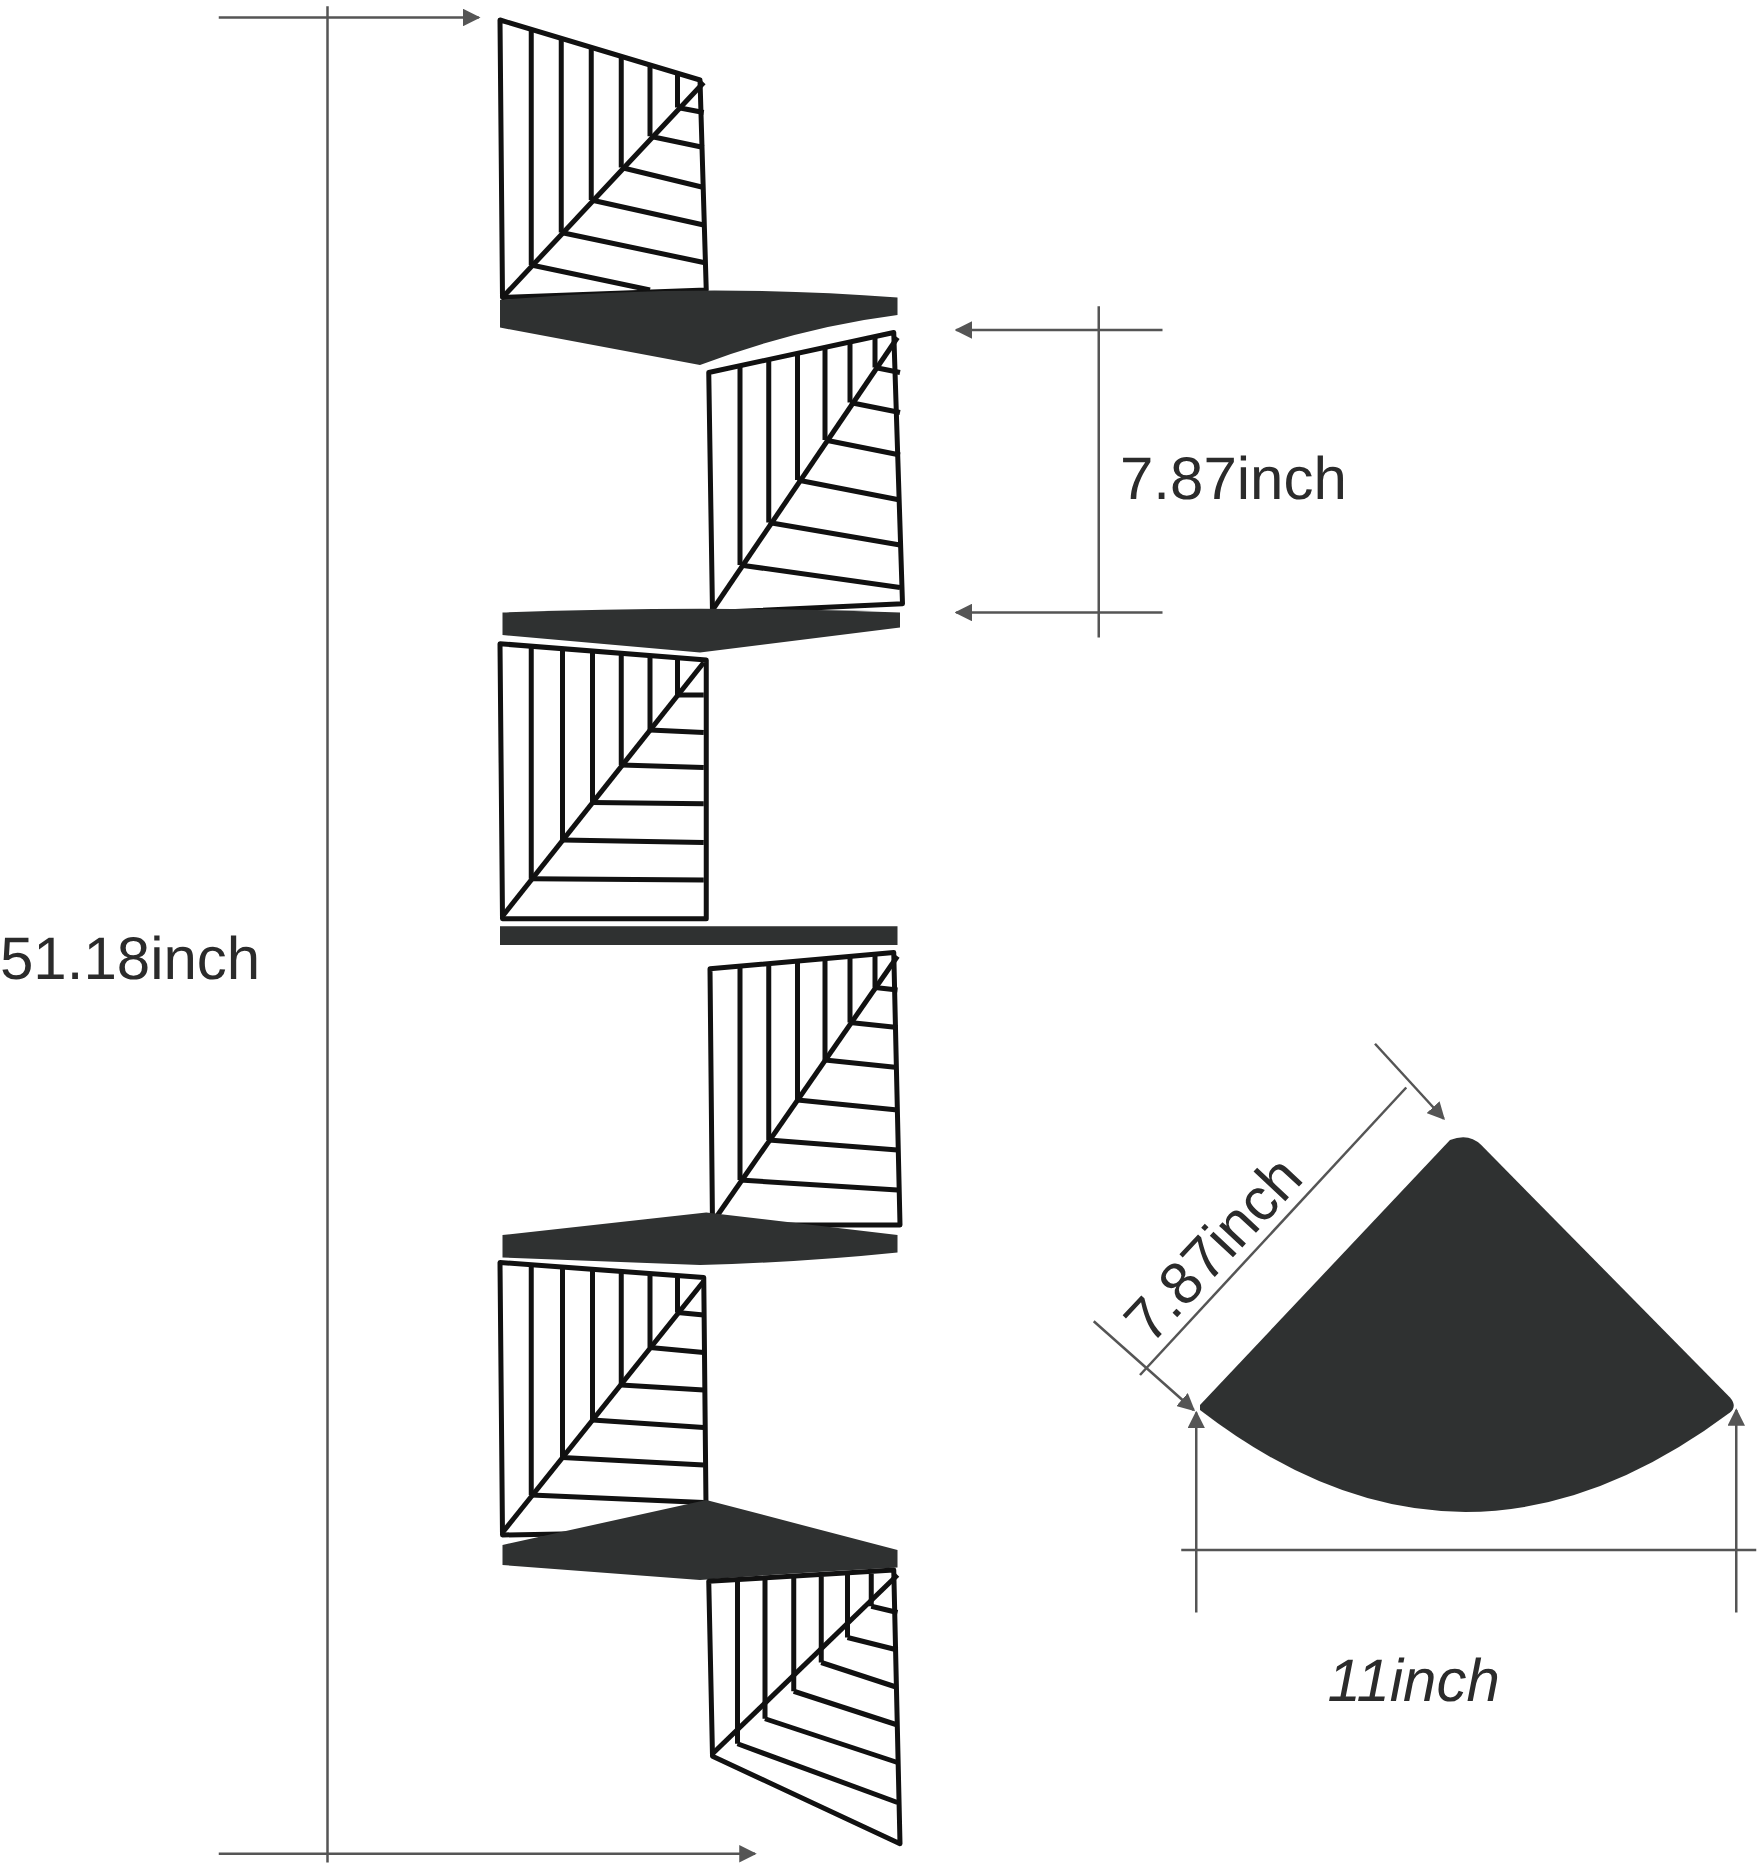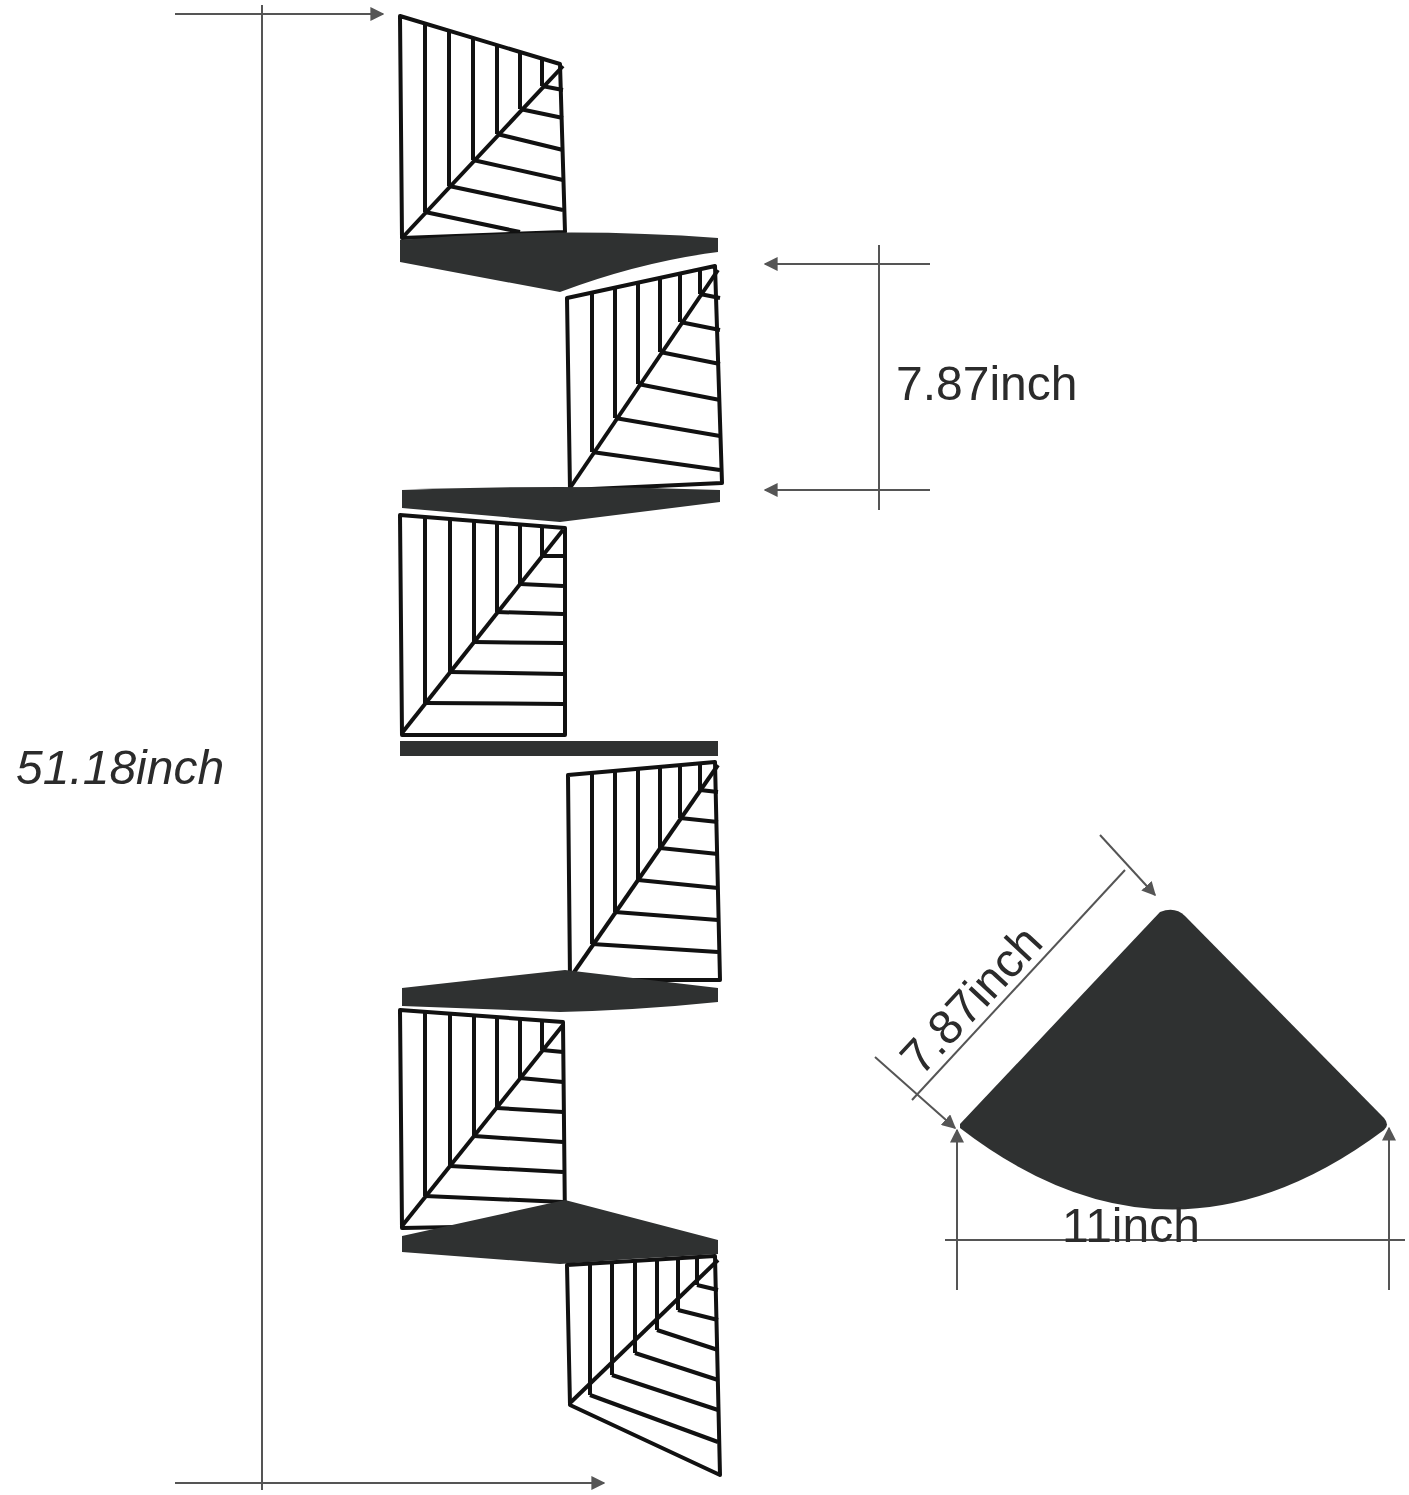--- a/index.html
+++ b/index.html
@@ -151,16 +151,16 @@
     <line x1="875" y1="1057" x2="955" y2="1128" marker-end="url(#arr)"></line>
   </g>
 
   <g stroke="#555555" stroke-width="2" fill="none">
     <line x1="945" y1="1240" x2="1405" y2="1240"></line>
     <line x1="957" y1="1290" x2="957" y2="1130" marker-end="url(#arr)"></line>
     <line x1="1389" y1="1290" x2="1389" y2="1128" marker-end="url(#arr)"></line>
   </g>
 </svg>
 
-<div class="dim-label" style="left:16px; top:744px;font-style:italic;">51.18inch</div>
+<div class="dim-label" style="left:0px; top:744px;">51.18inch</div>
 <div class="dim-label" style="left:896px; top:360px;">7.87inch</div>
 <div class="dim-label" style="left:892px; top:940px; transform: rotate(-47deg); transform-origin: 0 0; top:1050px;">7.87inch</div>
-<div class="dim-label" style="left:1062px; top:1202px;">11inch</div>
+<div class="dim-label" style="left:1062px; top:1322px;font-style:italic;">11inch</div>
 
 </body></html>

